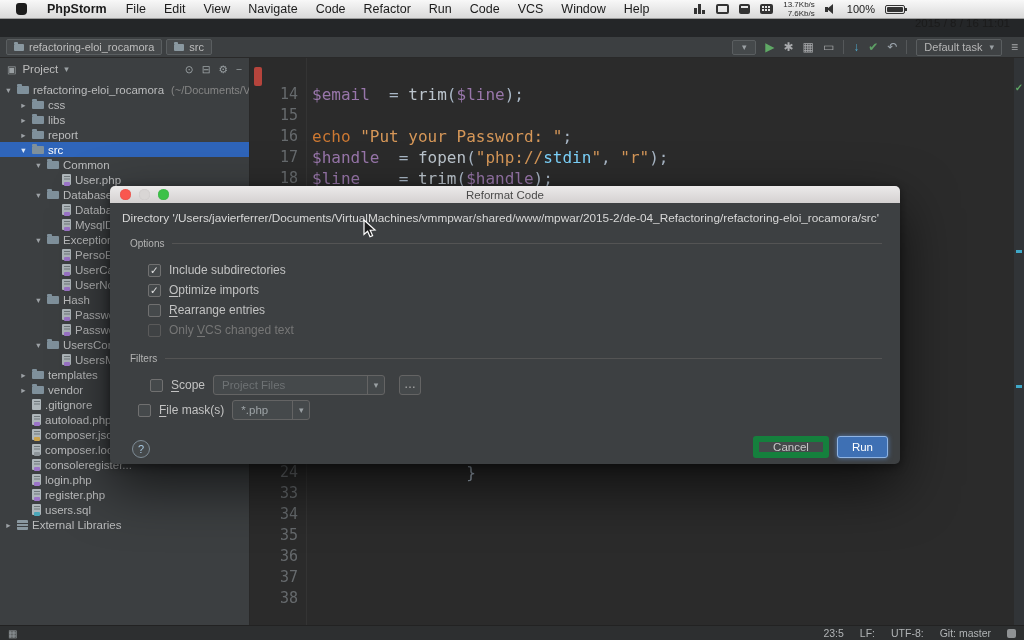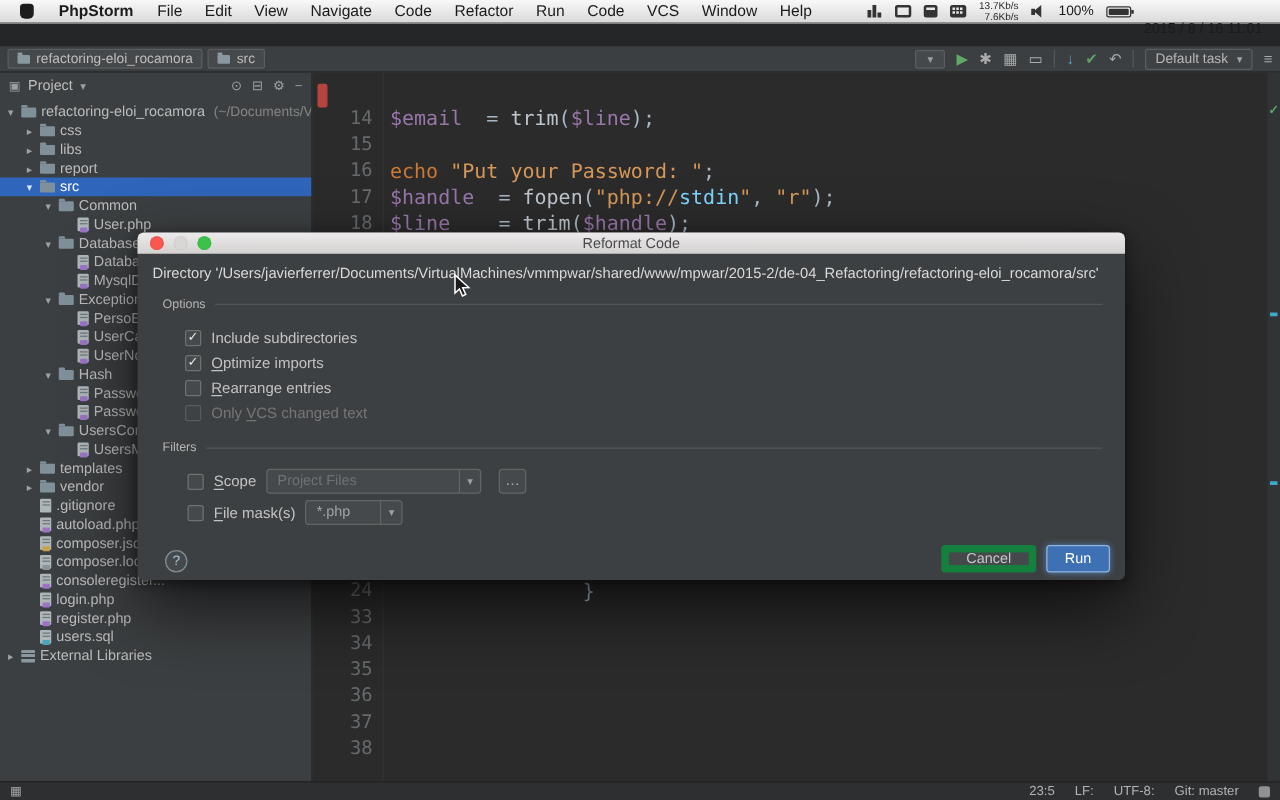--- a/index.html
+++ b/index.html
@@ -96,21 +96,21 @@
   .dlg-dir{position:absolute;top:25px;left:12px;right:5px;color:#d8d8d8;font-size:11.8px;white-space:nowrap;overflow:hidden;}
   .dlg-sep{position:absolute;left:20px;right:18px;display:flex;align-items:center;gap:8px;color:#b4b4b4;font-size:10px;}
   .dlg-sep .line{flex:1;height:1px;background:#545454;}
   #sep-options{top:52px;} #sep-filters{top:167px;justify-content:flex-end;}
   .cb-col{position:absolute;left:38px;top:74px;}
   .cb-row{height:20px;display:flex;align-items:center;gap:8px;font-size:12px;color:#c2c2c2;}
   .cb-box{flex:none;width:13px;height:13px;background:#45494b;border:1px solid #707070;border-radius:2px;color:#e2e2e2;font-size:10.5px;line-height:11px;text-align:center;}
   .cb-row.disabled{color:#767676;}
   .cb-row.disabled .cb-box{border-color:#5a5a5a;background:#3f4244;}
   .scope-row{position:absolute;top:189px;left:40px;display:flex;align-items:center;gap:8px;}
-  .mask-row{position:absolute;top:214px;left:40px;display:flex;align-items:center;gap:8px;}
+  .mask-row{position:absolute;top:214px;left:28px;display:flex;align-items:center;gap:8px;}
   .combo{height:20px;background:#45494b;border:1px solid #646464;border-radius:3px;display:flex;align-items:center;font-size:11.5px;color:#9ea4a7;}
   .combo .val{padding:0 8px;flex:1;white-space:nowrap;overflow:hidden;}
   .combo .arrow-btn{width:17px;align-self:stretch;border-left:1px solid #646464;display:flex;align-items:center;justify-content:center;color:#9aa0a3;font-size:9px;}
   .combo.scope-combo{width:172px;}
   .combo.disabled .val{color:#6e7274;}
   .combo.mask-combo{width:78px;}
   .browse-btn{width:22px;height:20px;margin-left:6px;background:#45494b;border:1px solid #646464;border-radius:3px;color:#b0b0b0;text-align:center;line-height:17px;font-size:12px;}
   .dlg-help{position:absolute;left:22px;bottom:6px;width:18px;height:18px;border-radius:50%;background:#45494b;border:1px solid #7e8c96;color:#a8c8e0;font-size:11px;text-align:center;line-height:16px;}
   .dlg-buttons{position:absolute;right:12px;bottom:6px;display:flex;gap:8px;}
   .btn{height:22px;padding:0 14px;border-radius:3px;font-size:11.5px;display:flex;align-items:center;}

